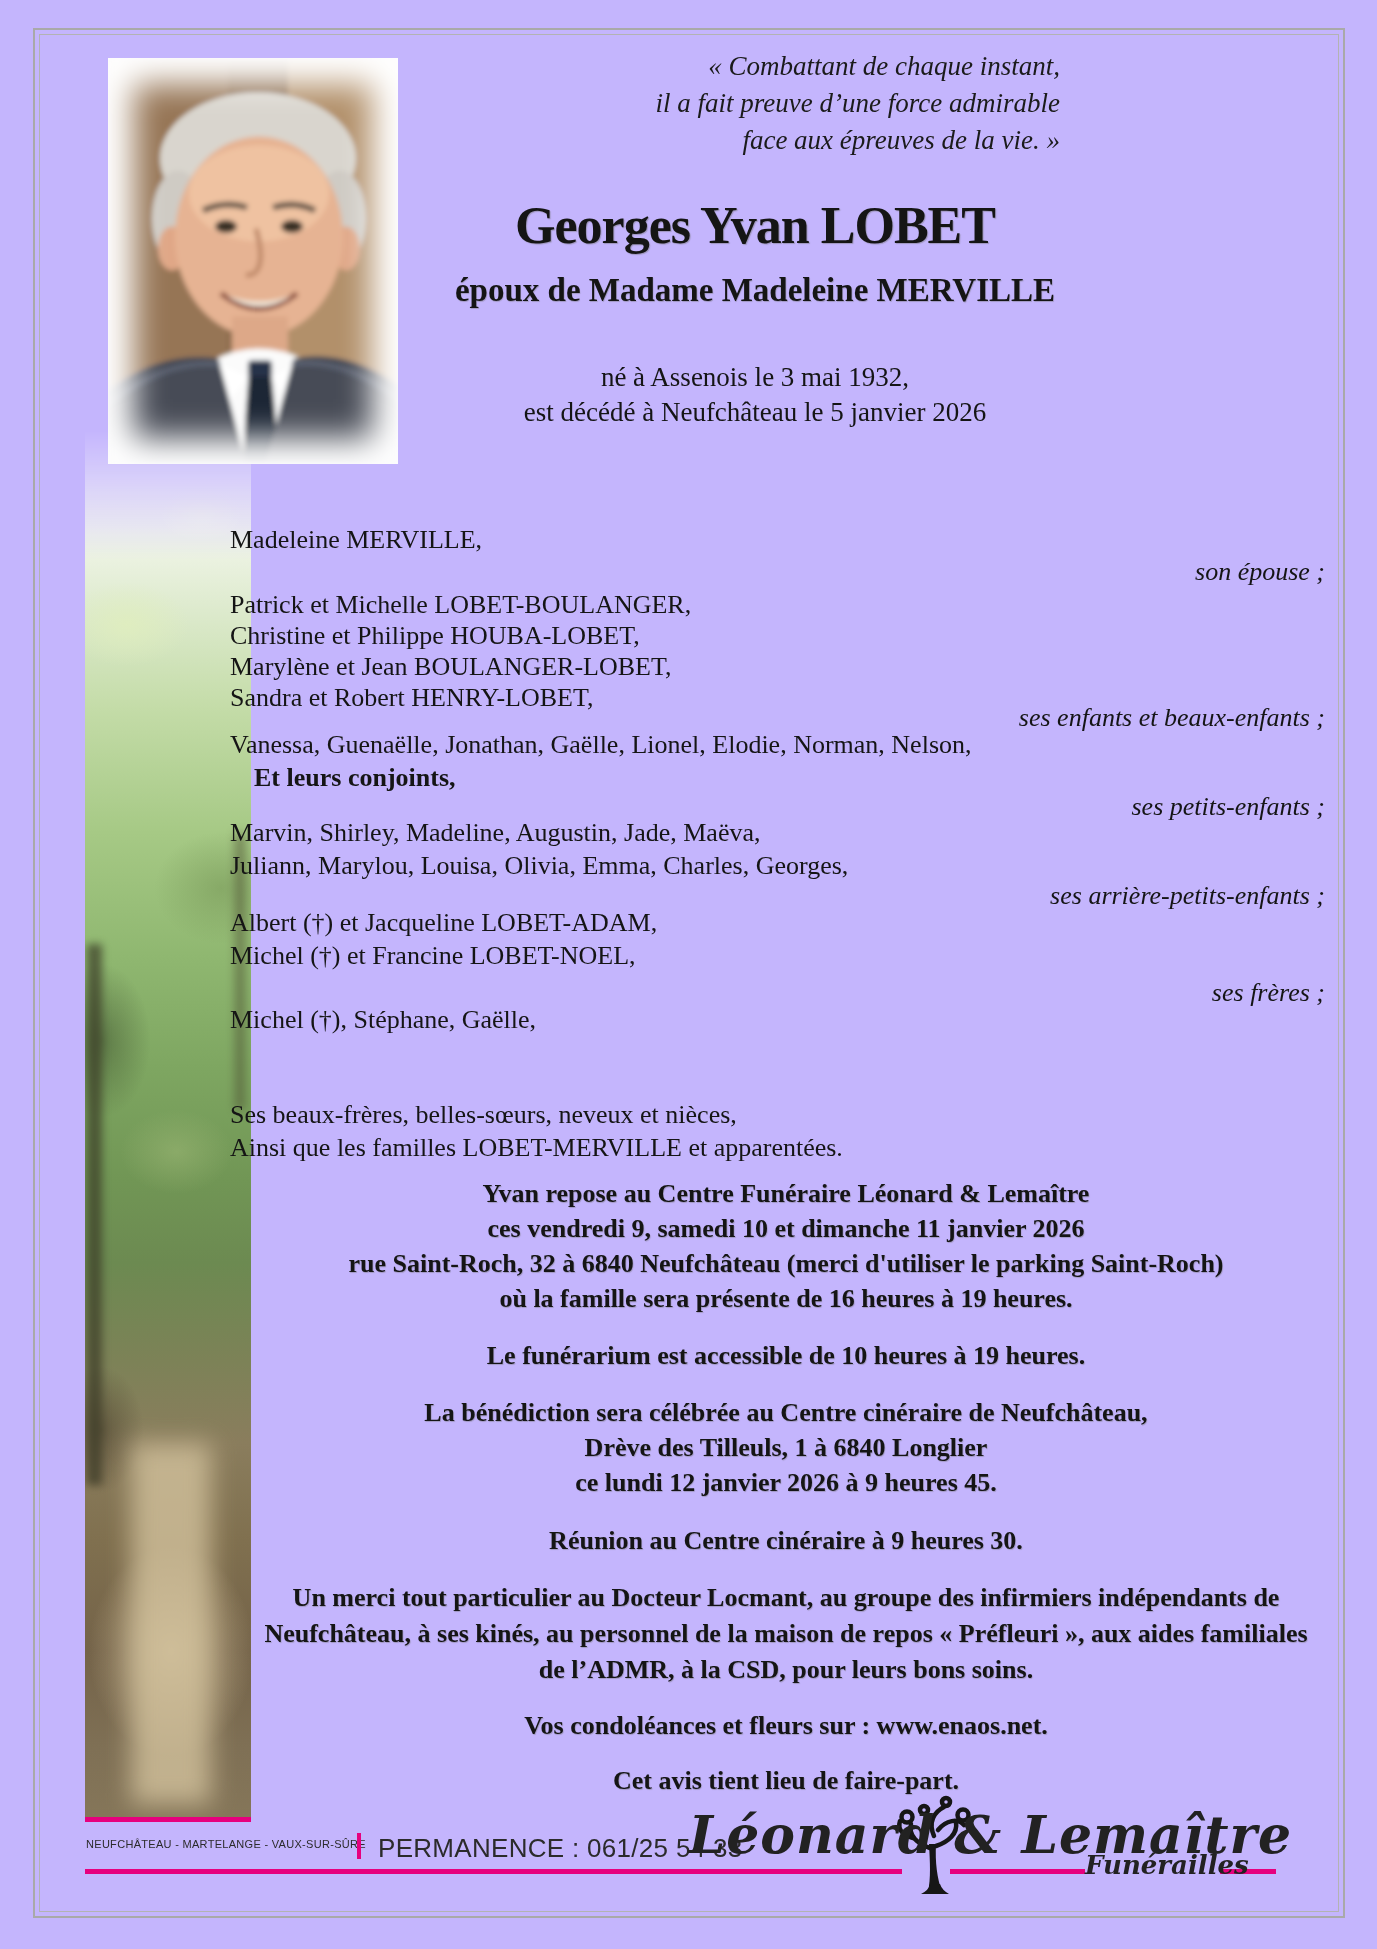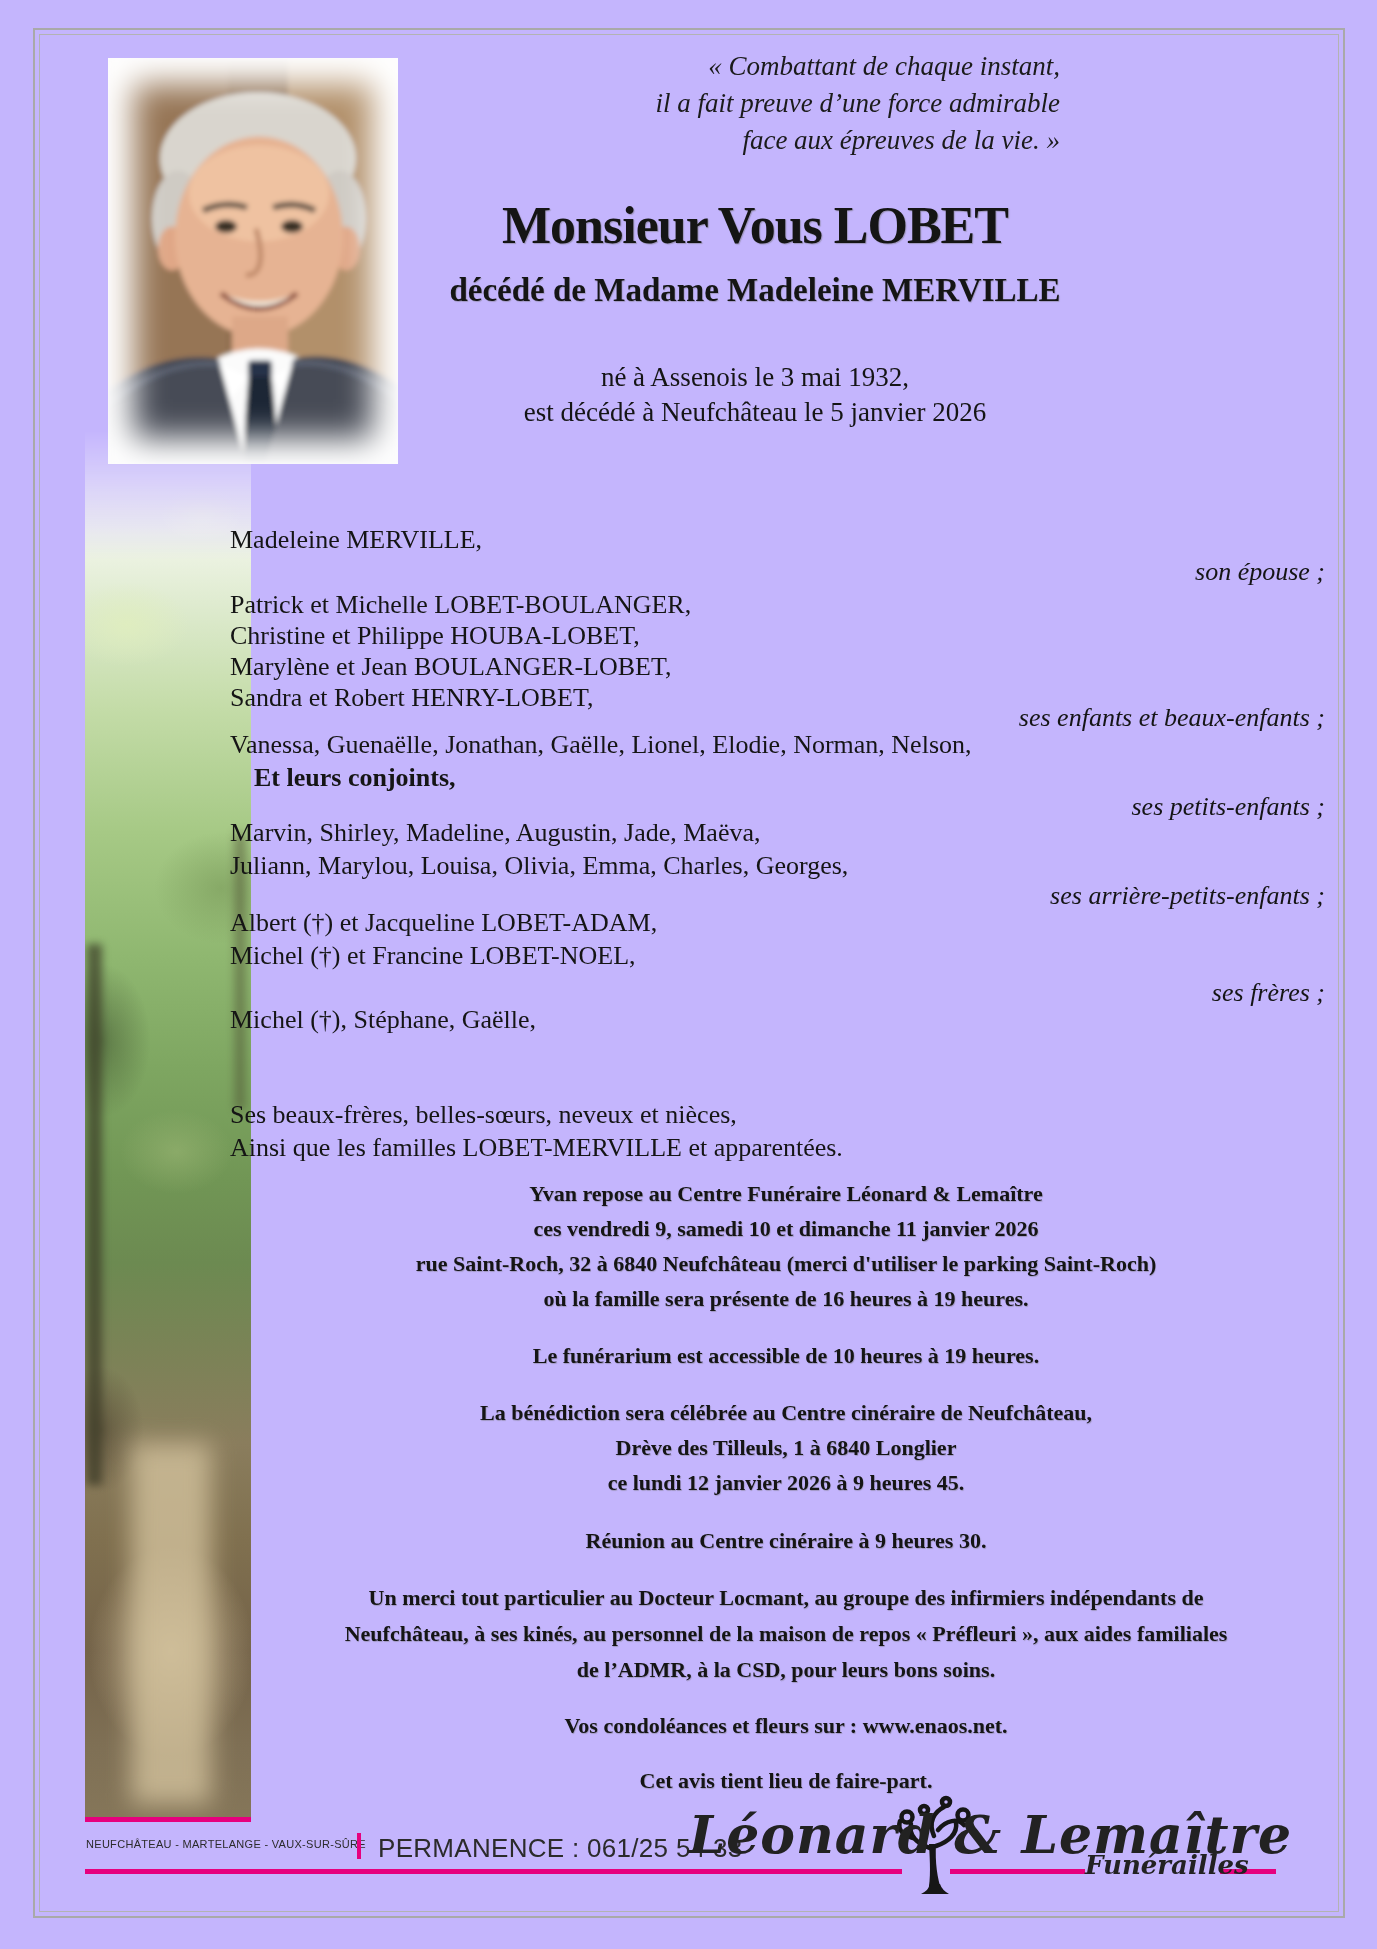--- a/index.html
+++ b/index.html
@@ -47,21 +47,21 @@
          text-shadow:.7px .7px .8px rgba(110,110,110,.4);}
   .birth{top:360px;font-size:27px;line-height:35px;}
   
   .family{position:absolute;left:230px;right:52px;top:492px;height:690px;
           font-size:26px;}
   .fl{position:absolute;left:0;right:0;white-space:nowrap;}
   .fl.rt{text-align:right;font-style:italic;}
   .fl.ind{padding-left:24px;font-weight:bold;}
   
   .ann{position:absolute;left:230px;right:35px;text-align:center;font-weight:700;
-       font-size:22px;line-height:35px;
+       font-size:26px;line-height:35px;
        text-shadow:.7px .7px .8px rgba(110,110,110,.4);}
   
   .foot-loc{position:absolute;left:86px;top:1838px;
        font-family:"Liberation Sans","DejaVu Sans",sans-serif;font-size:11px;
        letter-spacing:.3px;color:#2b2b2b;}
   .foot-bar{position:absolute;left:357px;top:1833px;width:3.5px;height:26px;}
   .foot-perm{position:absolute;left:378px;top:1833px;
        font-family:"Liberation Sans","DejaVu Sans",sans-serif;font-size:26px;
        letter-spacing:.3px;color:#2b2b2b;}
   .mline{position:absolute;top:1869px;height:4.5px;}
@@ -130,22 +130,22 @@
       </g>
     </svg>
   </div>
 
   <div class="quote">
     <div>« Combattant de chaque instant,</div>
     <div>il a fait preuve d’une force admirable</div>
     <div>face aux épreuves de la vie. »</div>
   </div>
 
-  <div class="headline title">Monsieur Vous LOBET</div>
-  <div class="headline subtitle">décédé de Madame Madeleine MERVILLE</div>
+  <div class="headline title">Georges Yvan LOBET</div>
+  <div class="headline subtitle">époux de Madame Madeleine MERVILLE</div>
   <div class="headline birth">
     <div>né à Assenois le 3 mai 1932,</div>
     <div>est décédé à Neufchâteau le 5 janvier 2026</div>
   </div>
 
   <div class="family">
     <div class="fl" style="top:33px">Madeleine MERVILLE,</div>
     <div class="fl rt" style="top:65px">son épouse ;</div>
     <div class="fl" style="top:98px">Patrick et Michelle LOBET-BOULANGER,</div>
     <div class="fl" style="top:129px">Christine et Philippe HOUBA-LOBET,</div>

